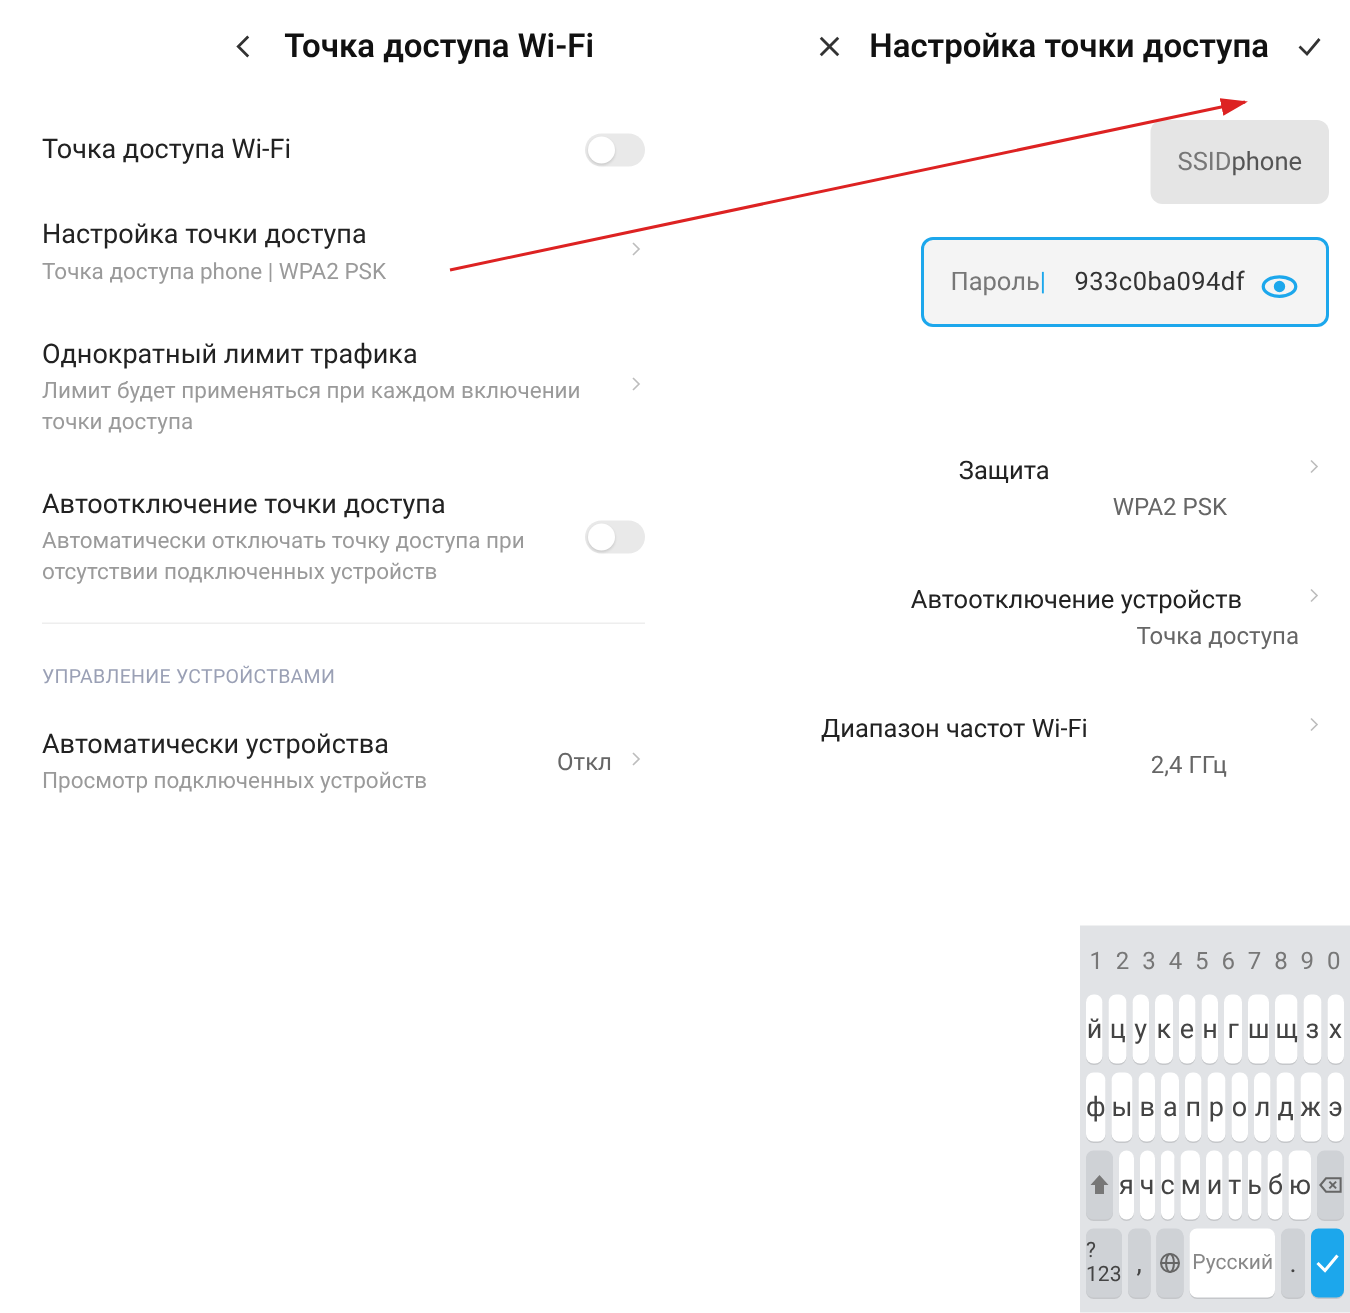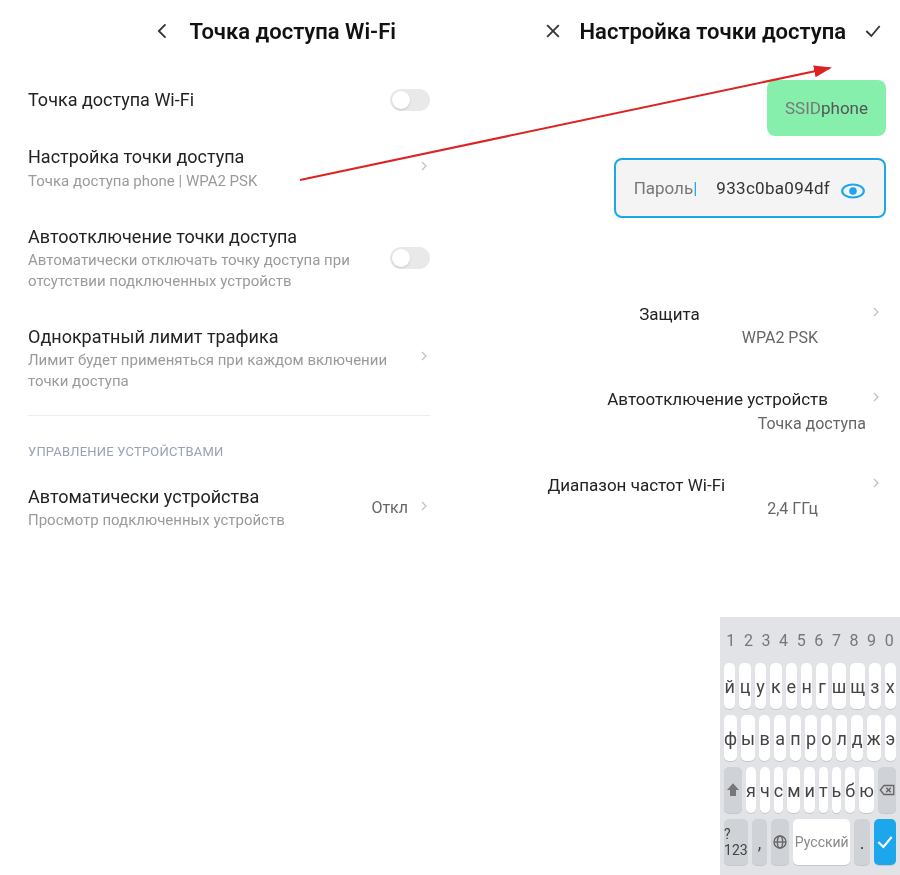--- a/index.html
+++ b/index.html
@@ -38,21 +38,21 @@
     width: 40px; height: 22px; background: #e9e9e9; border-radius: 12px; position: relative;
   }
   .toggle::after {
     content: ""; position: absolute; width: 18px; height: 18px; border-radius: 50%;
     background: #fff; top: 2px; left: 2px; box-shadow: 0 1px 2px rgba(0,0,0,0.15);
   }
   .divider { height: 1px; background: #eee; margin: 6px 0 10px 0; }
   .section-title { font-size: 13px; color: #9aa0b5; letter-spacing: 0.2px; padding: 18px 0 10px 0; }
   
   .field-box {
-    background: #86efac; border-radius: 8px; padding: 18px 18px;
+    background: #e5e5e5; border-radius: 8px; padding: 18px 18px;
     display: flex; align-items: center; justify-content: space-between;
     margin: 8px 14px 14px 14px; font-size: 17px; color: #777;
   }
   .field-box .f-value { color: #555; }
   .field-box.active { border: 2px solid #1ca7ec; background: #f4f4f4; }
   .field-box.active .f-value { color: #333; letter-spacing: 0.3px; padding-left: 20px; }
   .eye { width: 26px; height: 20px; margin-left: 10px; }
   .eye svg { stroke: #1ca7ec; fill: #1ca7ec; }
   .setting-row {
     display: flex; align-items: center; justify-content: space-between;
@@ -109,33 +109,33 @@
       <div class="rl">
         <div class="label">Настройка точки доступа</div>
         <div class="sub">Точка доступа phone | WPA2 PSK</div>
       </div>
       <div class="chev"><svg viewBox="0 0 24 24">
             <polyline points="8 4 16 12 8 20"></polyline>
           </svg></div>
     </div>
     <div class="row">
       <div class="rl">
-        <div class="label">Автоотключение точки доступа</div>
-        <div class="sub">Автоматически отключать точку доступа при отсутствии подключенных устройств</div>
-      </div>
-      <div class="toggle"></div>
-    </div>
-    <div class="row">
-      <div class="rl">
         <div class="label">Однократный лимит трафика</div>
         <div class="sub">Лимит будет применяться при каждом включении точки доступа</div>
       </div>
       <div class="chev"><svg viewBox="0 0 24 24">
             <polyline points="8 4 16 12 8 20"></polyline>
           </svg></div>
+    </div>
+    <div class="row">
+      <div class="rl">
+        <div class="label">Автоотключение точки доступа</div>
+        <div class="sub">Автоматически отключать точку доступа при отсутствии подключенных устройств</div>
+      </div>
+      <div class="toggle"></div>
     </div>
     <div class="divider"></div>
     <div class="section-title">УПРАВЛЕНИЕ УСТРОЙСТВАМИ</div>
     <div class="row">
       <div class="rl">
         <div class="label">Автоматически устройства</div>
         <div class="sub">Просмотр подключенных устройств</div>
       </div>
       <div class="rt">
         <span class="value">Откл</span>

